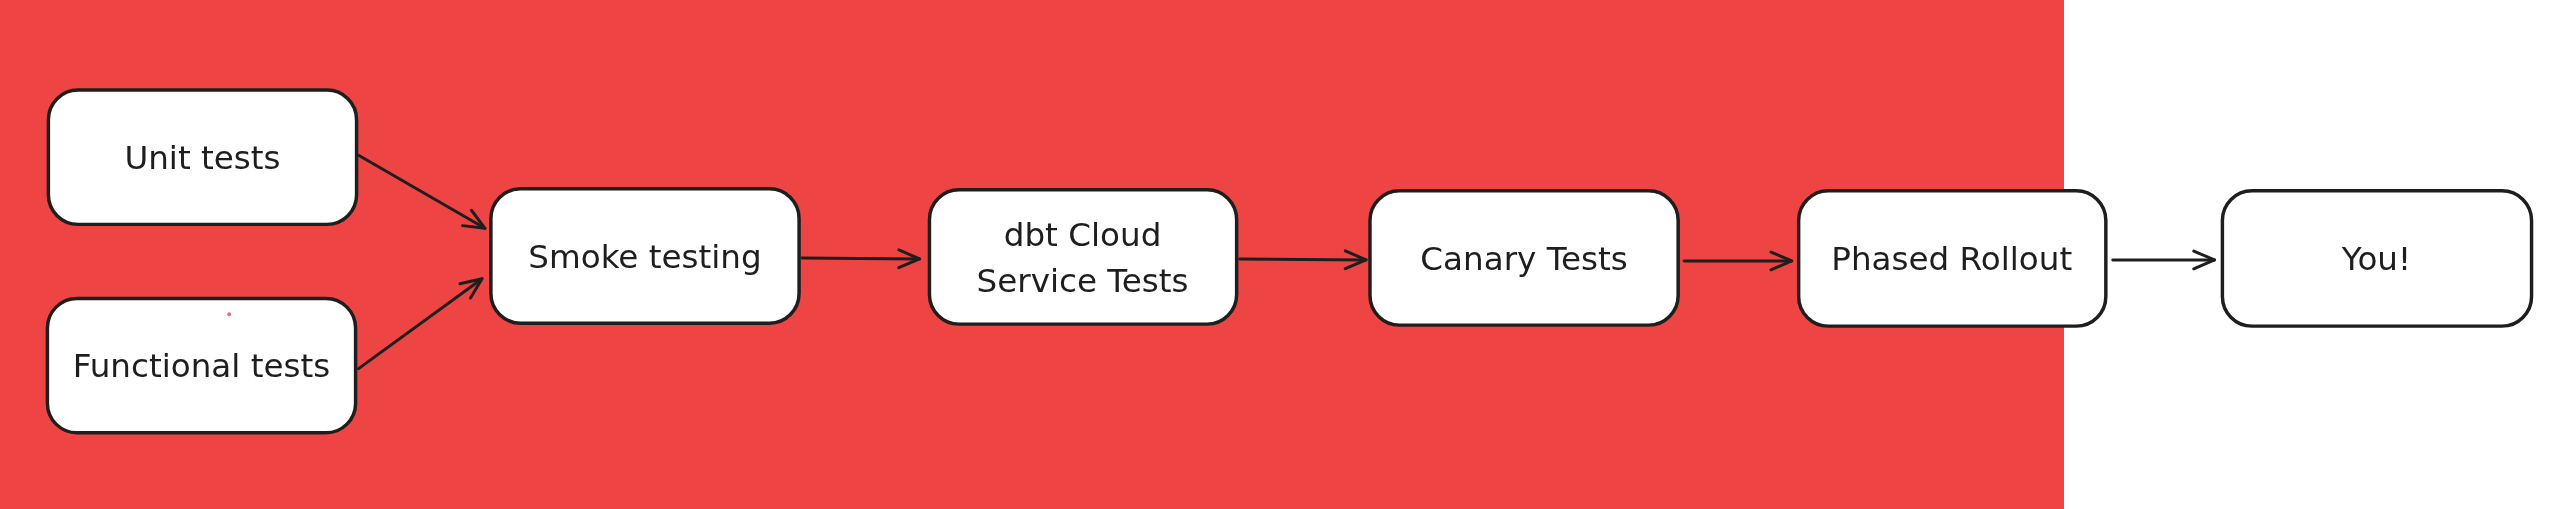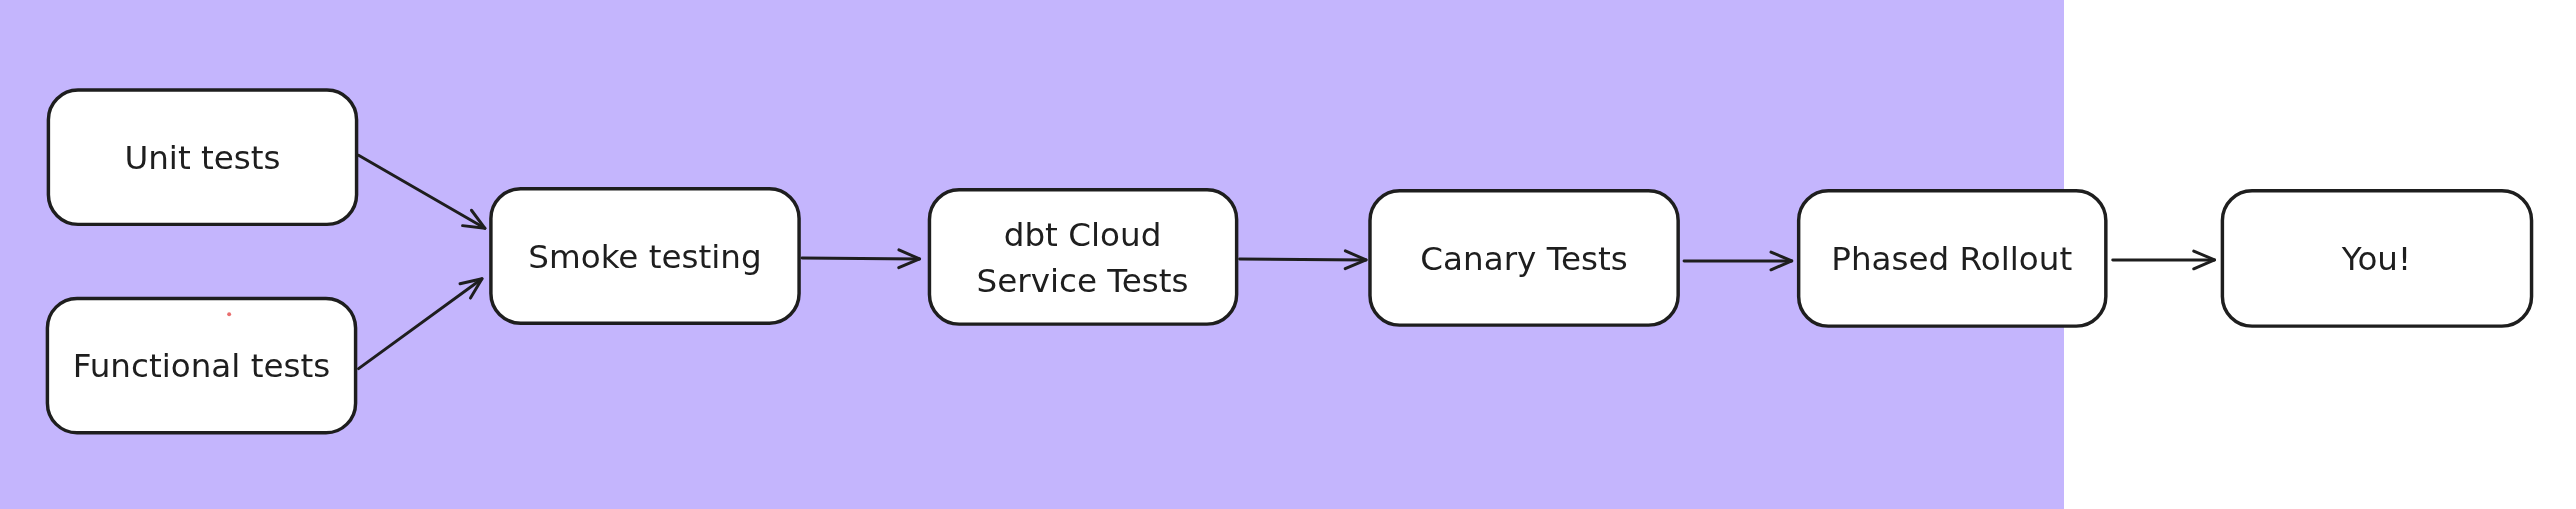--- a/index.html
+++ b/index.html
@@ -7,21 +7,21 @@
     padding: 0;
     background: #ffffff;
     width: 2576px;
     height: 510px;
     overflow: hidden;
   }
   .canvas-wrap {
     width: 2064px;
     height: 510px;
     position: relative;
-    background: #c4b5fd;
+    background: #ef4444;
   }
   svg {
     display: block;
   }
   .node-box {
     fill: #ffffff;
     stroke: #1e1e1e;
     stroke-width: 3.5;
   }
   .node-label {

